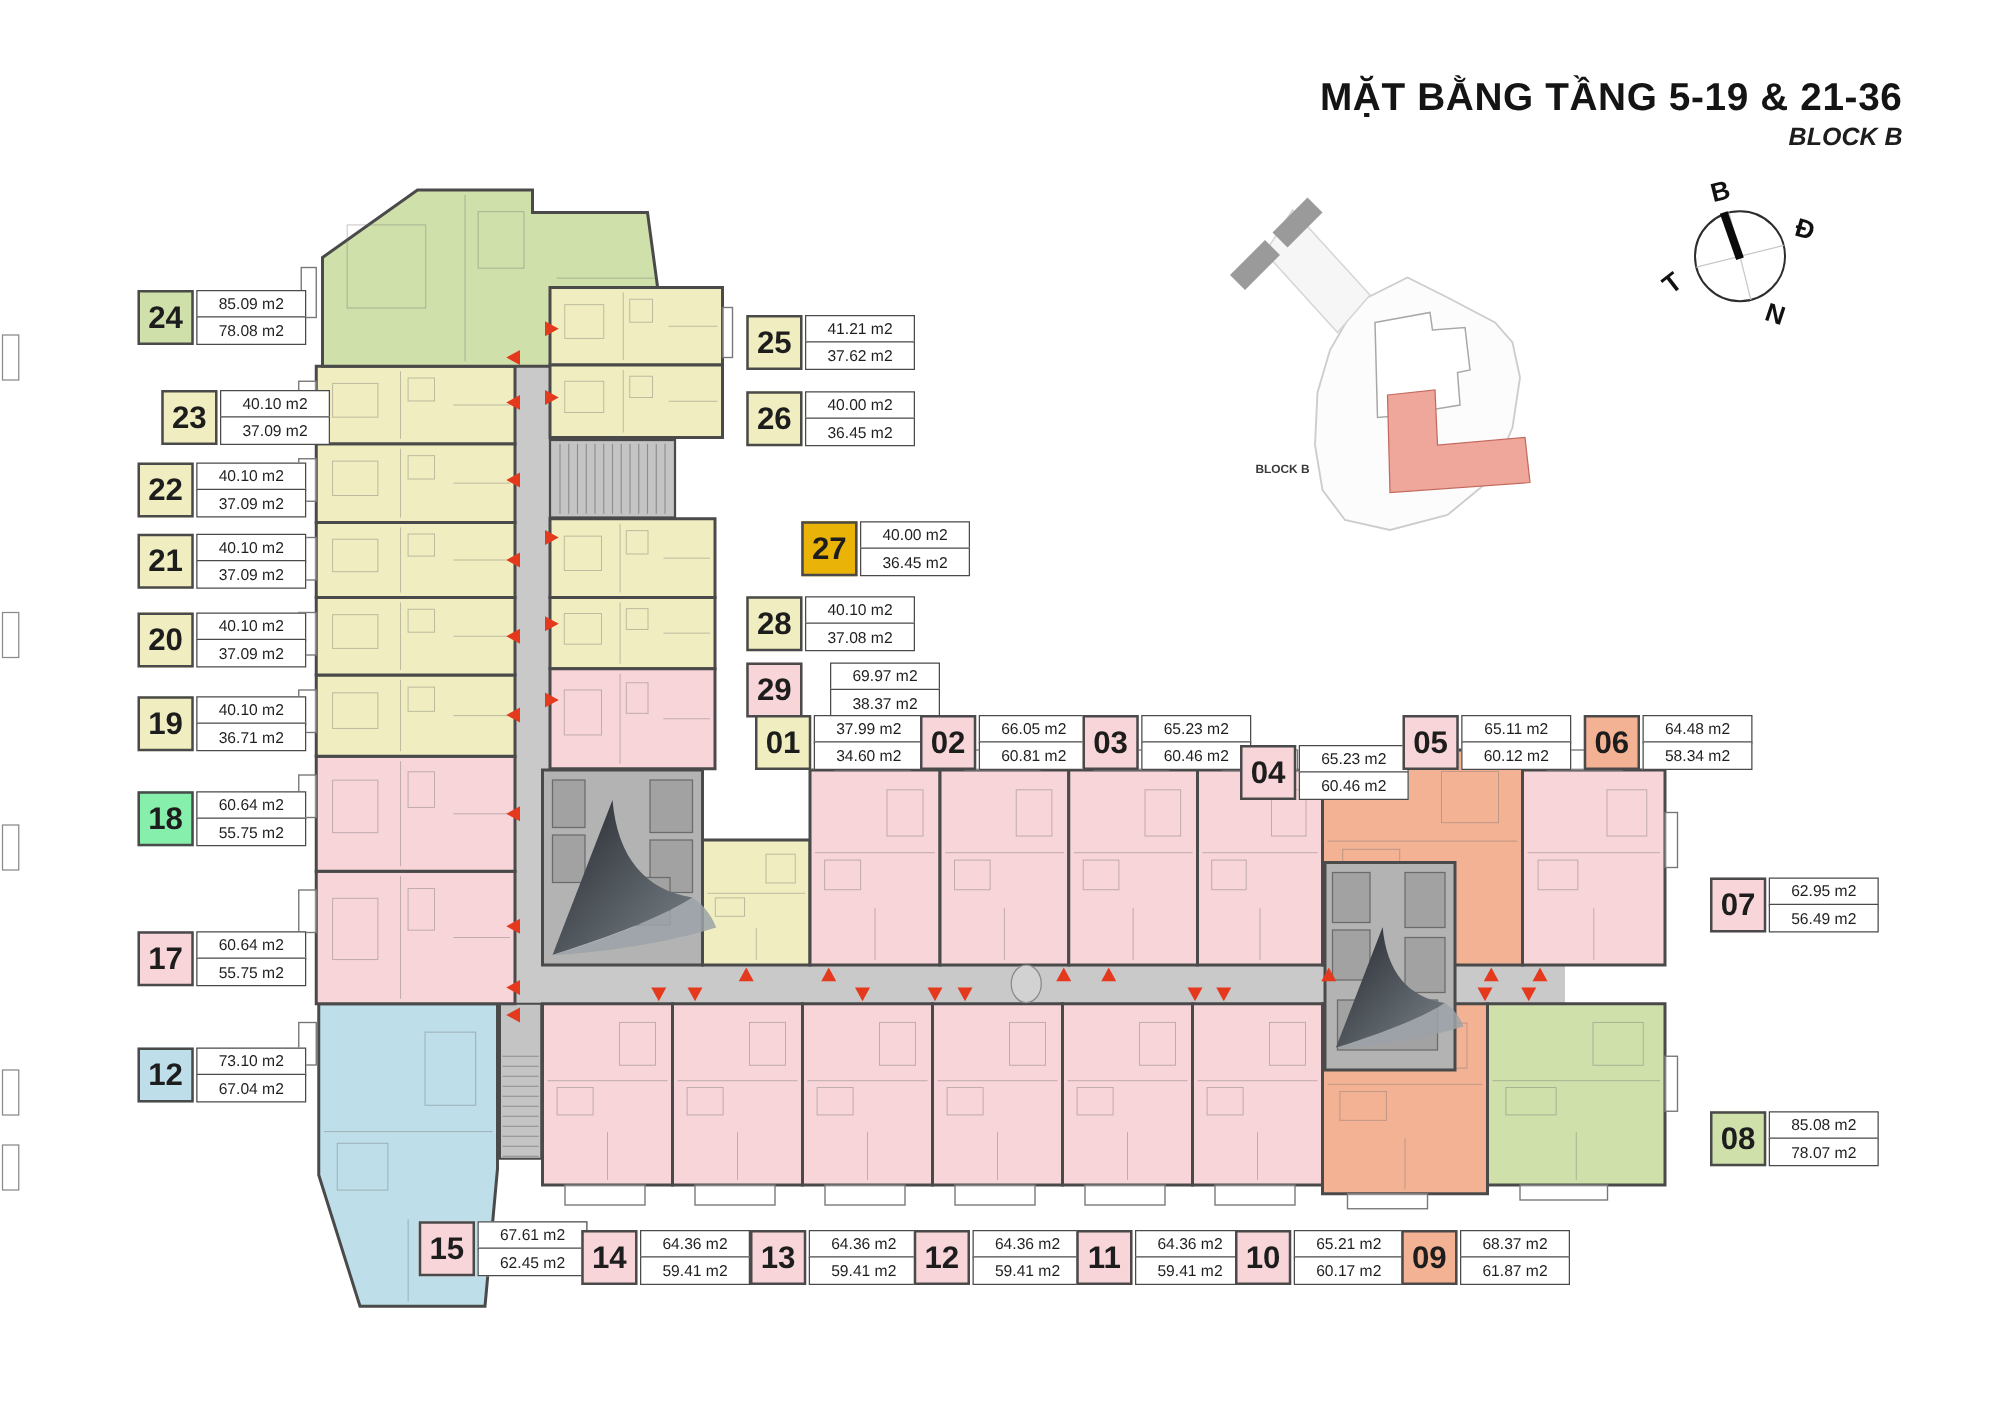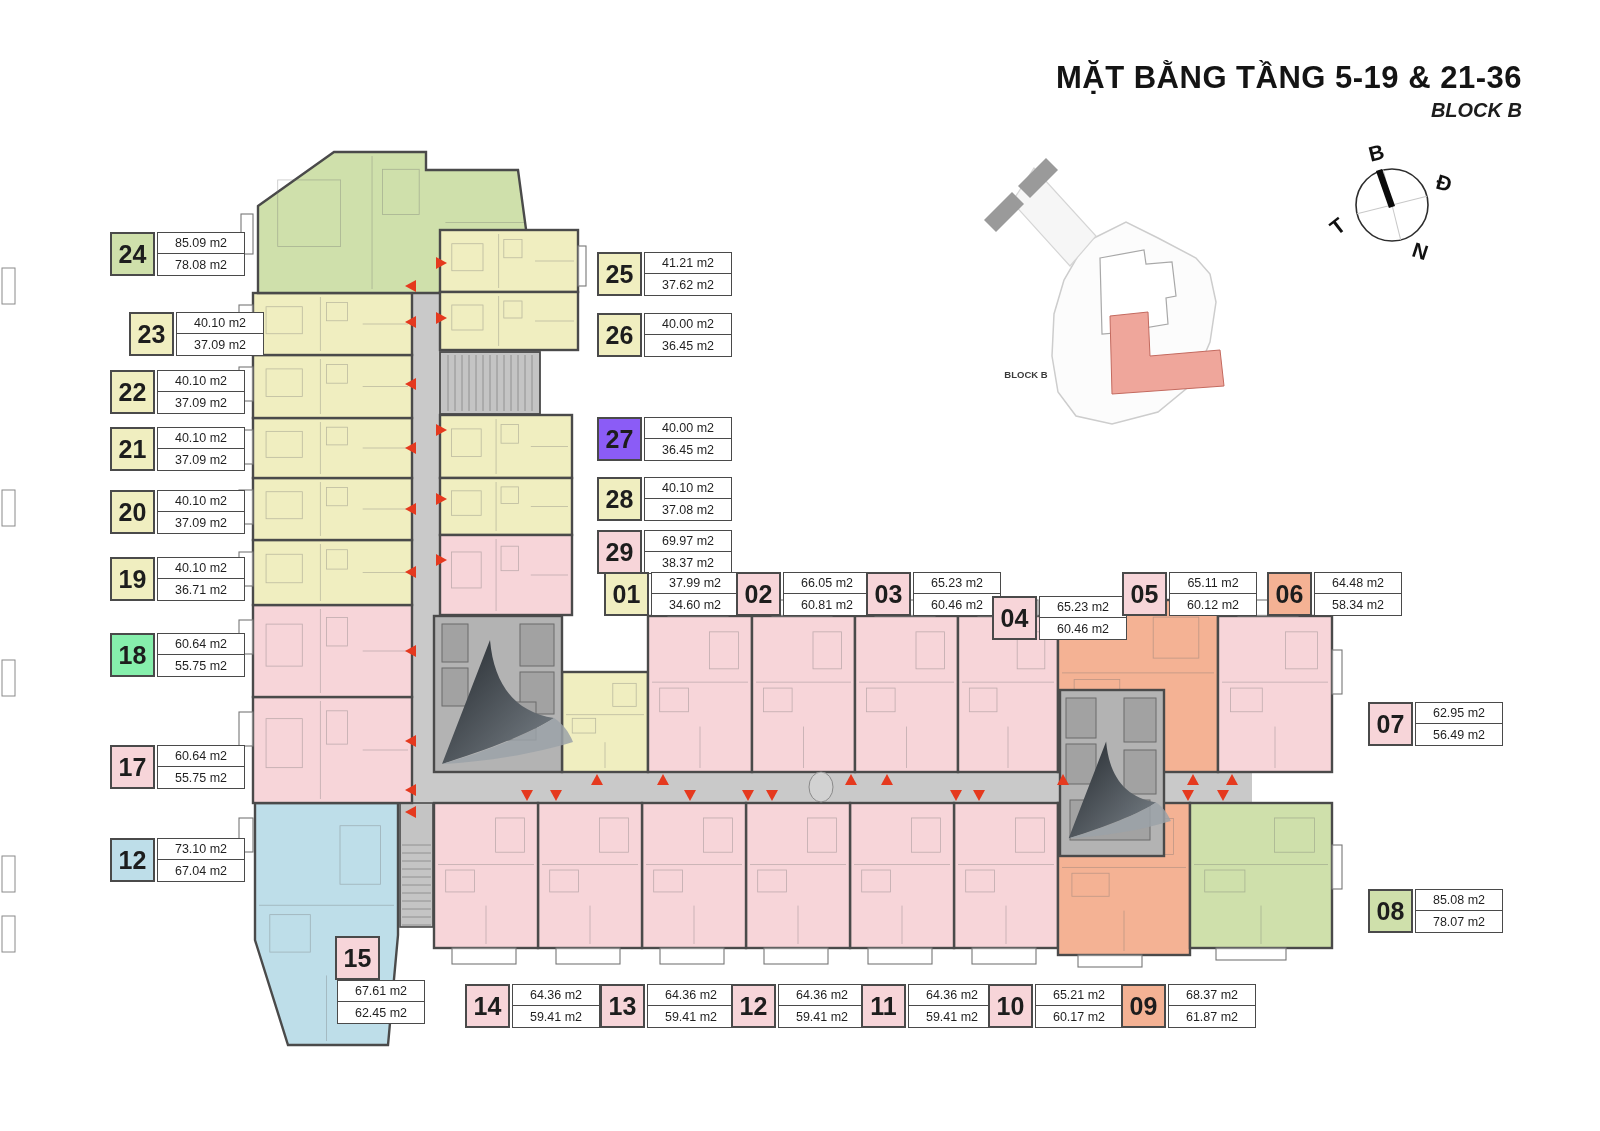--- a/index.html
+++ b/index.html
@@ -378,34 +378,34 @@
         </div>
       </div>
       <div class="unit-label" style="left: 597px; top: 313px;">
         <div class="num" style="background: rgb(240, 238, 192);">26</div>
         <div class="areas">
           <div class="cell">40.00 m2</div>
           <div class="cell">36.45 m2</div>
         </div>
       </div>
       <div class="unit-label" style="left: 597px; top: 417px;">
-        <div class="num" style="background: #8b5cf6;">27</div>
+        <div class="num" style="background: #eab308; margin-left: 44px;">27</div>
         <div class="areas">
           <div class="cell">40.00 m2</div>
           <div class="cell">36.45 m2</div>
         </div>
       </div>
       <div class="unit-label" style="left: 597px; top: 477px;">
         <div class="num" style="background: rgb(240, 238, 192);">28</div>
         <div class="areas">
           <div class="cell">40.10 m2</div>
           <div class="cell">37.08 m2</div>
         </div>
       </div>
-      <div class="unit-label" style="left: 597px; top: 530px;">
+      <div class="unit-label" style="left: 597px; top: 530px; gap: 20px;">
         <div class="num" style="background: rgb(247, 213, 217);">29</div>
         <div class="areas">
           <div class="cell">69.97 m2</div>
           <div class="cell">38.37 m2</div>
         </div>
       </div>
       <div class="unit-label" style="left: 604px; top: 572px;">
         <div class="num" style="background: rgb(240, 238, 192);">01</div>
         <div class="areas">
           <div class="cell">37.99 m2</div>
@@ -454,21 +454,21 @@
           <div class="cell">56.49 m2</div>
         </div>
       </div>
       <div class="unit-label" style="left: 1368px; top: 889px;">
         <div class="num" style="background: rgb(207, 224, 171);">08</div>
         <div class="areas">
           <div class="cell">85.08 m2</div>
           <div class="cell">78.07 m2</div>
         </div>
       </div>
-      <div class="unit-label" style="left: 335px; top: 936px; flex-direction: column;">
+      <div class="unit-label" style="left: 335px; top: 977px;">
         <div class="num" style="background: rgb(247, 213, 217);">15</div>
         <div class="areas">
           <div class="cell">67.61 m2</div>
           <div class="cell">62.45 m2</div>
         </div>
       </div>
       <div class="unit-label" style="left: 465px; top: 984px;">
         <div class="num" style="background: rgb(247, 213, 217);">14</div>
         <div class="areas">
           <div class="cell">64.36 m2</div>

